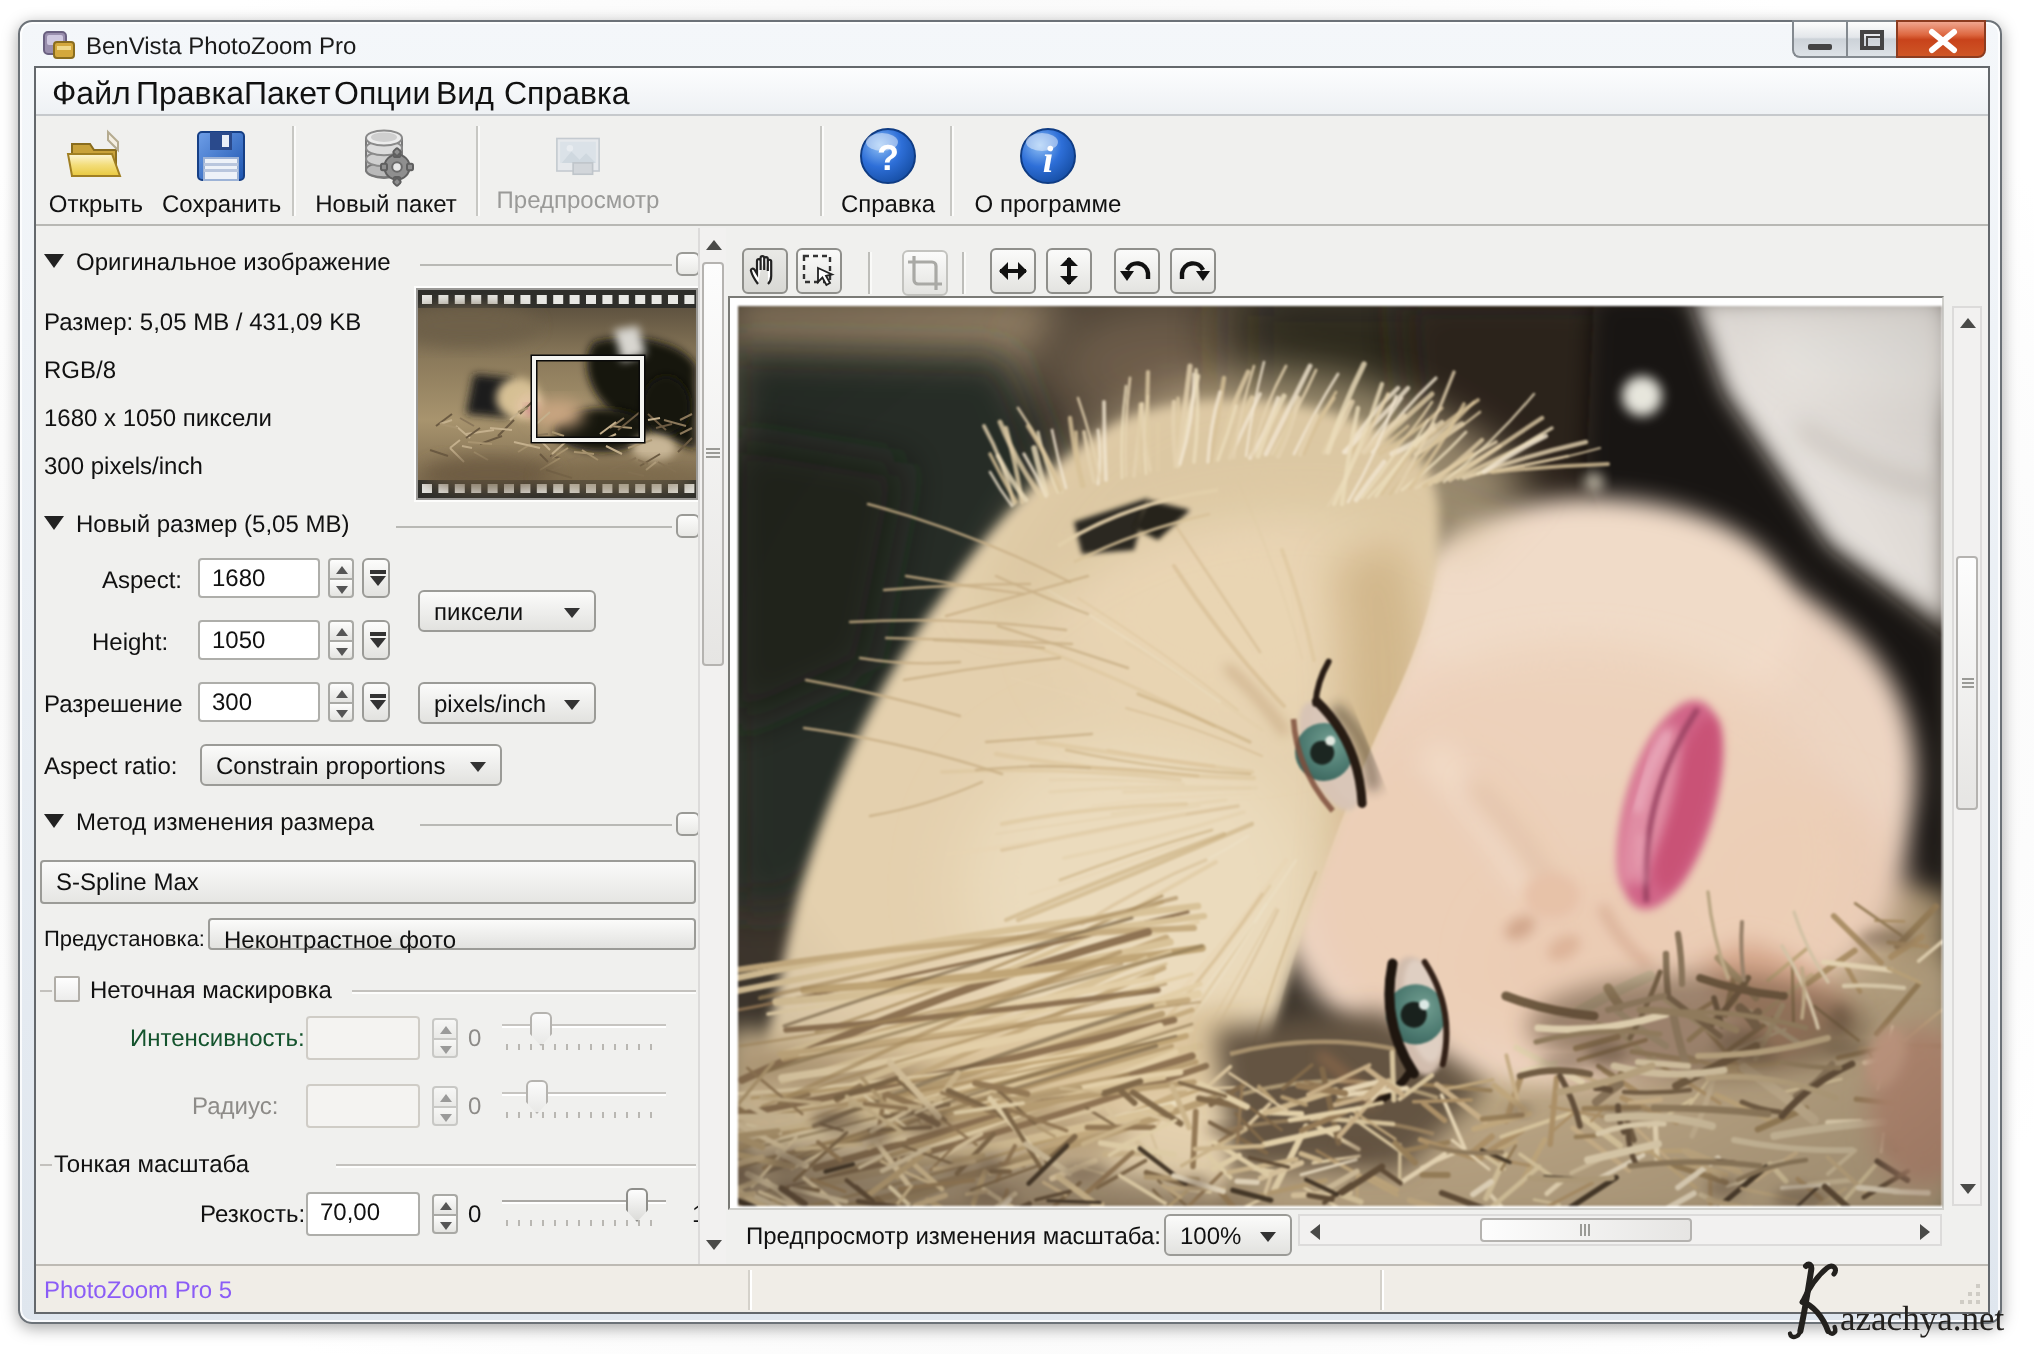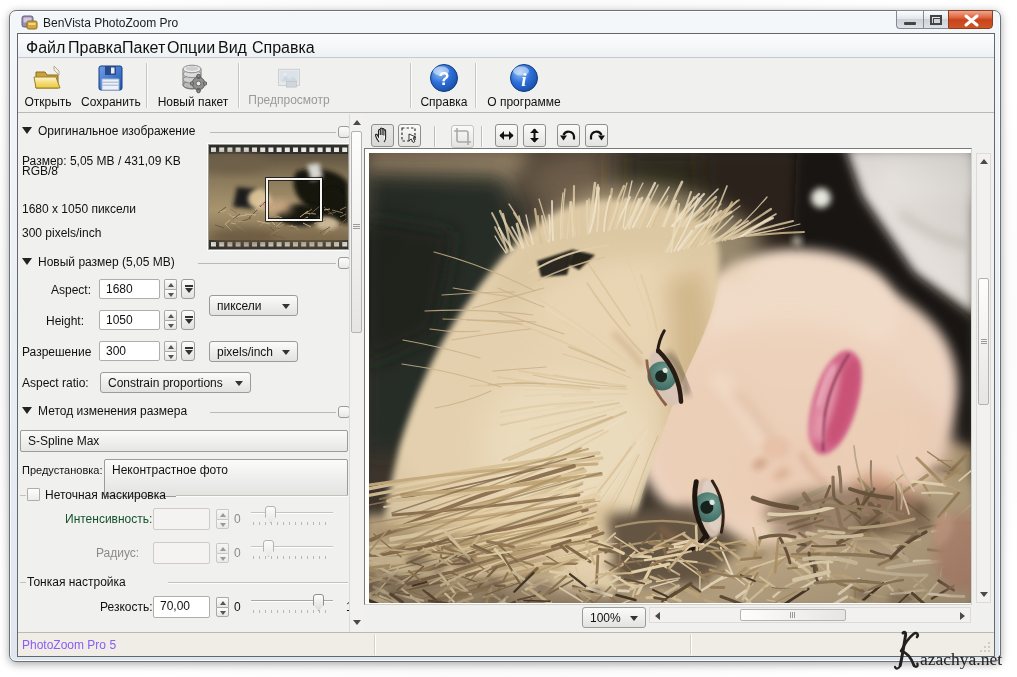--- a/index.html
+++ b/index.html
@@ -199,21 +199,21 @@
             <ellipse cx="13" cy="9" rx="8" ry="4.5" fill="rgba(255,255,255,0.45)"></ellipse>
             <text x="16" y="24" text-anchor="middle" font-family="Liberation Serif" font-size="19" font-weight="bold" font-style="italic" fill="#fff">i</text>
           </svg>
         О программе</div>
     </div>
     <div class="lpanel">
       <div class="sechead" style="top:10px"><span class="tri"></span>Оригинальное изображение</div>
       <div class="dashline" style="left:192px;top:18px;width:126px"></div>
       <div class="secbtn" style="left:320px;top:12px"></div>
       <div class="txt" style="left:4px;top:40px">Размер: 5,05 MB / 431,09 KB</div>
-      <div class="txt" style="left:4px;top:50px">RGB/8</div>
+      <div class="txt" style="left:4px;top:64px">RGB/8</div>
       <div class="txt" style="left:4px;top:88px">1680 x 1050 пиксели</div>
       <div class="txt" style="left:4px;top:112px">300 pixels/inch</div>
       <div style="position:absolute;left:190px;top:30px;width:141px;height:106px;border:1px solid #9a9996;background:#fff;box-shadow:0 0 0 1px #fdfdfc">
           <svg width="139" height="104" viewBox="0 0 139 104" style="display:block">
 <defs>
 <linearGradient id="tbg" x1="0" y1="0" x2="0" y2="1">
                 <stop offset="0" stop-color="#5f5340"></stop>
                 <stop offset="0.3" stop-color="#8b7a5b"></stop>
                 <stop offset="0.65" stop-color="#a8946e"></stop>
                 <stop offset="1" stop-color="#7e6c50"></stop>
@@ -385,21 +385,21 @@
           <i></i>
         </div>
       <div class="combo" style="left:191px;top:227px;width:89px;height:21px">pixels/inch<span class="arr"></span></div>
       <div class="txt" style="left:4px;top:262px">Aspect ratio:</div>
       <div class="combo" style="left:82px;top:258px;width:151px;height:21px">Constrain proportions<span class="arr"></span></div>
       <div class="sechead" style="top:290px"><span class="tri"></span>Метод изменения размера</div>
       <div class="dashline" style="left:192px;top:298px;width:126px"></div>
       <div class="secbtn" style="left:320px;top:292px"></div>
       <div class="combo" style="left:2px;top:316px;width:328px;height:22px;border-radius:2px;background:linear-gradient(#fafaf9,#e6e6e3)">S-Spline Max</div>
       <div class="txt" style="left:4px;top:350px;font-size:11px">Предустановка:</div>
-      <div class="combo" style="left:86px;top:345px;width:244px;height:38px;border-radius:2px">Неконтрастное фото</div>
+      <div class="combo" style="left:86px;top:345px;width:244px;height:16px;border-radius:2px">Неконтрастное фото</div>
       <div class="grpdash" style="left:2px;top:381px"></div>
       <div class="check" style="left:9px;top:374px"></div>
       <div class="txt" style="left:27px;top:374px">Неточная маскировка</div>
       <div class="grpline" style="left:158px;top:381px;width:172px"></div>
       <div class="txt" style="left:47px;top:398px;color:#14532d">Интенсивность:</div>
       <div class="input dis" style="left:135px;top:394px;width:57px;height:22px"></div>
       <div class="spin" style="left:198px;top:395px;opacity:0.55">
           <div class="up">
             <i></i>
           </div>
@@ -423,21 +423,21 @@
             <i></i>
           </div>
         </div>
       <div class="txt" style="left:216px;top:432px;color:#8d8b88">0</div>
       <div class="slider dis" style="left:233px;top:426px;width:82px">
           <div class="track"></div>
           <div class="thumb" style="left:12px"></div>
           <div class="ticks"></div>
         </div>
       <div class="grpdash" style="left:2px;top:468px"></div>
-      <div class="txt" style="left:9px;top:461px">Тонкая настройка</div>
+      <div class="txt" style="left:9px;top:461px">Тонкая масштаба</div>
       <div class="grpline" style="left:150px;top:468px;width:180px"></div>
       <div class="txt" style="left:82px;top:486px">Резкость:</div>
       <div class="input" style="left:135px;top:482px;width:57px;height:22px">70,00</div>
       <div class="spin" style="left:198px;top:483px">
           <div class="up">
             <i></i>
           </div>
           <div class="dn">
             <i></i>
           </div>
@@ -1322,20 +1322,21 @@
 <rect width="602" height="450" fill="url(#vig)"></rect>
 </svg>
           </div>
       </div>
       <div class="vsb" style="left:613px;top:39px;width:15px;height:450px">
         <div class="sbarr" style="left:3px;top:5px;border-left:4px solid transparent;border-right:4px solid transparent;border-bottom:5px solid #4a4a48"></div>
         <div class="sbthumbh" style="left:1px;top:124px;width:11px;height:127px"></div>
         <div style="position:absolute;left:4px;top:185px;width:6px;height:1px;background:#9a9a96;box-shadow:0 2px 0 #9a9a96,0 4px 0 #9a9a96"></div>
         <div class="sbarr" style="left:3px;bottom:5px;border-left:4px solid transparent;border-right:4px solid transparent;border-top:5px solid #4a4a48"></div>
       </div>
+      <div class="txt" style="left:10px;top:497px">Предпросмотр изменения масштаба:</div>
       <div class="combo" style="left:219px;top:493px;width:64px;height:21px">100%<span class="arr"></span></div>
       <div class="hsb" style="left:286px;top:493px;width:322px;height:16px">
         <div class="sbarr" style="left:5px;top:4px;border-top:4px solid transparent;border-bottom:4px solid transparent;border-right:5px solid #4a4a48"></div>
         <div class="sbthumb" style="left:90px;top:1px;width:106px;height:12px"></div>
         <div style="position:absolute;left:140px;top:4px;width:1px;height:6px;background:#9a9a96;box-shadow:2px 0 0 #9a9a96,4px 0 0 #9a9a96"></div>
         <div class="sbarr" style="right:5px;top:4px;border-top:4px solid transparent;border-bottom:4px solid transparent;border-left:5px solid #4a4a48"></div>
       </div>
     </div>
     <div class="statusbar">
       <div class="sbtext">PhotoZoom Pro 5</div>

